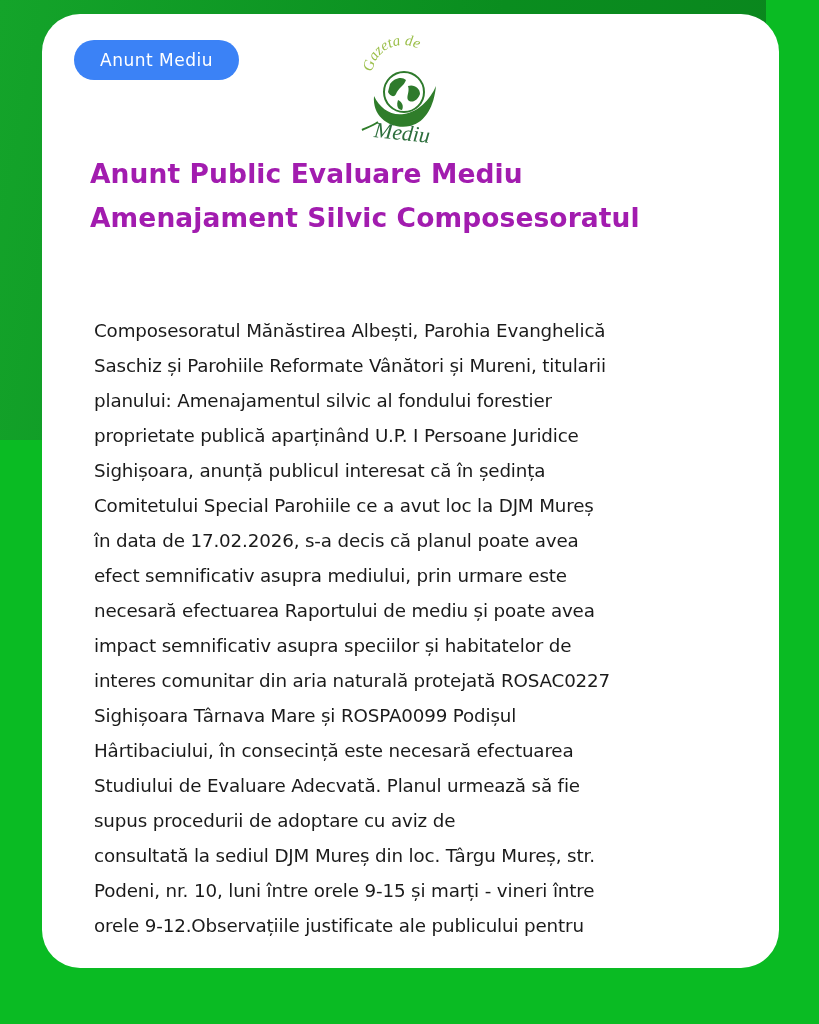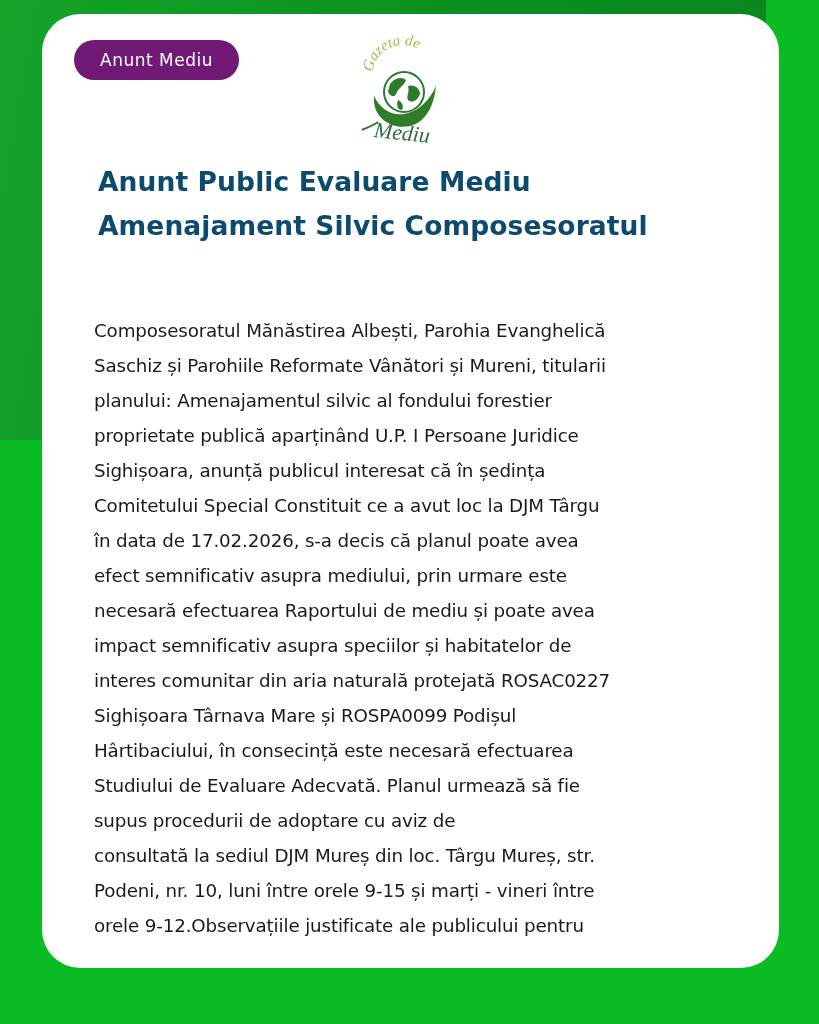--- a/index.html
+++ b/index.html
@@ -11,32 +11,32 @@
     .bg-dark {
       position: absolute; left: 0; top: 0; width: 766px; height: 440px;
       background: linear-gradient(100deg, #14a42a 0%, #0a8d1f 60%, #0a861d 100%);
     }
     .card {
       position: absolute; left: 42px; top: 14px; width: 737px; height: 954px;
       background: #ffffff; border-radius: 38px; overflow: hidden;
     }
     .badge {
       position: absolute; left: 32px; top: 26px; width: 165px; height: 40px;
-      background: #701a75; color: #ffffff; border-radius: 20px;
+      background: #3b82f6; color: #ffffff; border-radius: 20px;
       font-size: 17px; letter-spacing: 0.5px;
       display: flex; align-items: center; justify-content: center;
       font-family: "DejaVu Sans", sans-serif;
     }
     .logo {
       position: absolute; left: 312px; top: 20px; width: 96px; height: 112px;
     }
     .title {
       position: absolute; left: 44px; top: 134px; width: 680px;
-      color: #0c4a6e; font-family: "DejaVu Sans", sans-serif; font-weight: bold;
-      font-size: 26.5px; line-height: 44px; letter-spacing: 0.1px; margin: 12px;
+      color: #a21caf; font-family: "DejaVu Sans", sans-serif; font-weight: bold;
+      font-size: 26.5px; line-height: 44px; letter-spacing: 0.1px; margin: 4px;
     }
     .body-text {
       position: absolute; left: 44px; top: 291px; width: 660px;
       color: #1a1a1a; font-family: "DejaVu Sans", sans-serif;
       font-size: 18.3px; line-height: 35px; margin: 8px;
       letter-spacing: -0.15px;
     }
     .body-line { display: block; white-space: nowrap; }
   </style>
 </head>
@@ -74,21 +74,21 @@
     <span class="body-line">Anunt Public Evaluare Mediu</span>
     <span class="body-line">Amenajament Silvic Composesoratul</span>
   </h1>
 
   <p class="body-text">
     <span class="body-line">Composesoratul Mănăstirea Albești, Parohia Evanghelică</span>
     <span class="body-line">Saschiz și Parohiile Reformate Vânători și Mureni, titularii</span>
     <span class="body-line">planului: Amenajamentul silvic al fondului forestier</span>
     <span class="body-line">proprietate publică aparținând U.P. I Persoane Juridice</span>
     <span class="body-line">Sighișoara, anunță publicul interesat că în ședința</span>
-    <span class="body-line">Comitetului Special Constituit ce a avut loc la DJM Târgu</span>
+    <span class="body-line">Comitetului Special Parohiile ce a avut loc la DJM Mureș</span>
     <span class="body-line">în data de 17.02.2026, s-a decis că planul poate avea</span>
     <span class="body-line">efect semnificativ asupra mediului, prin urmare este</span>
     <span class="body-line">necesară efectuarea Raportului de mediu și poate avea</span>
     <span class="body-line">impact semnificativ asupra speciilor și habitatelor de</span>
     <span class="body-line">interes comunitar din aria naturală protejată ROSAC0227</span>
     <span class="body-line">Sighișoara Târnava Mare și ROSPA0099 Podișul</span>
     <span class="body-line">Hârtibaciului, în consecință este necesară efectuarea</span>
     <span class="body-line">Studiului de Evaluare Adecvată. Planul urmează să fie</span>
     <span class="body-line">supus procedurii de adoptare cu aviz de</span>
     <span class="body-line">consultată la sediul DJM Mureș din loc. Târgu Mureș, str.</span>

